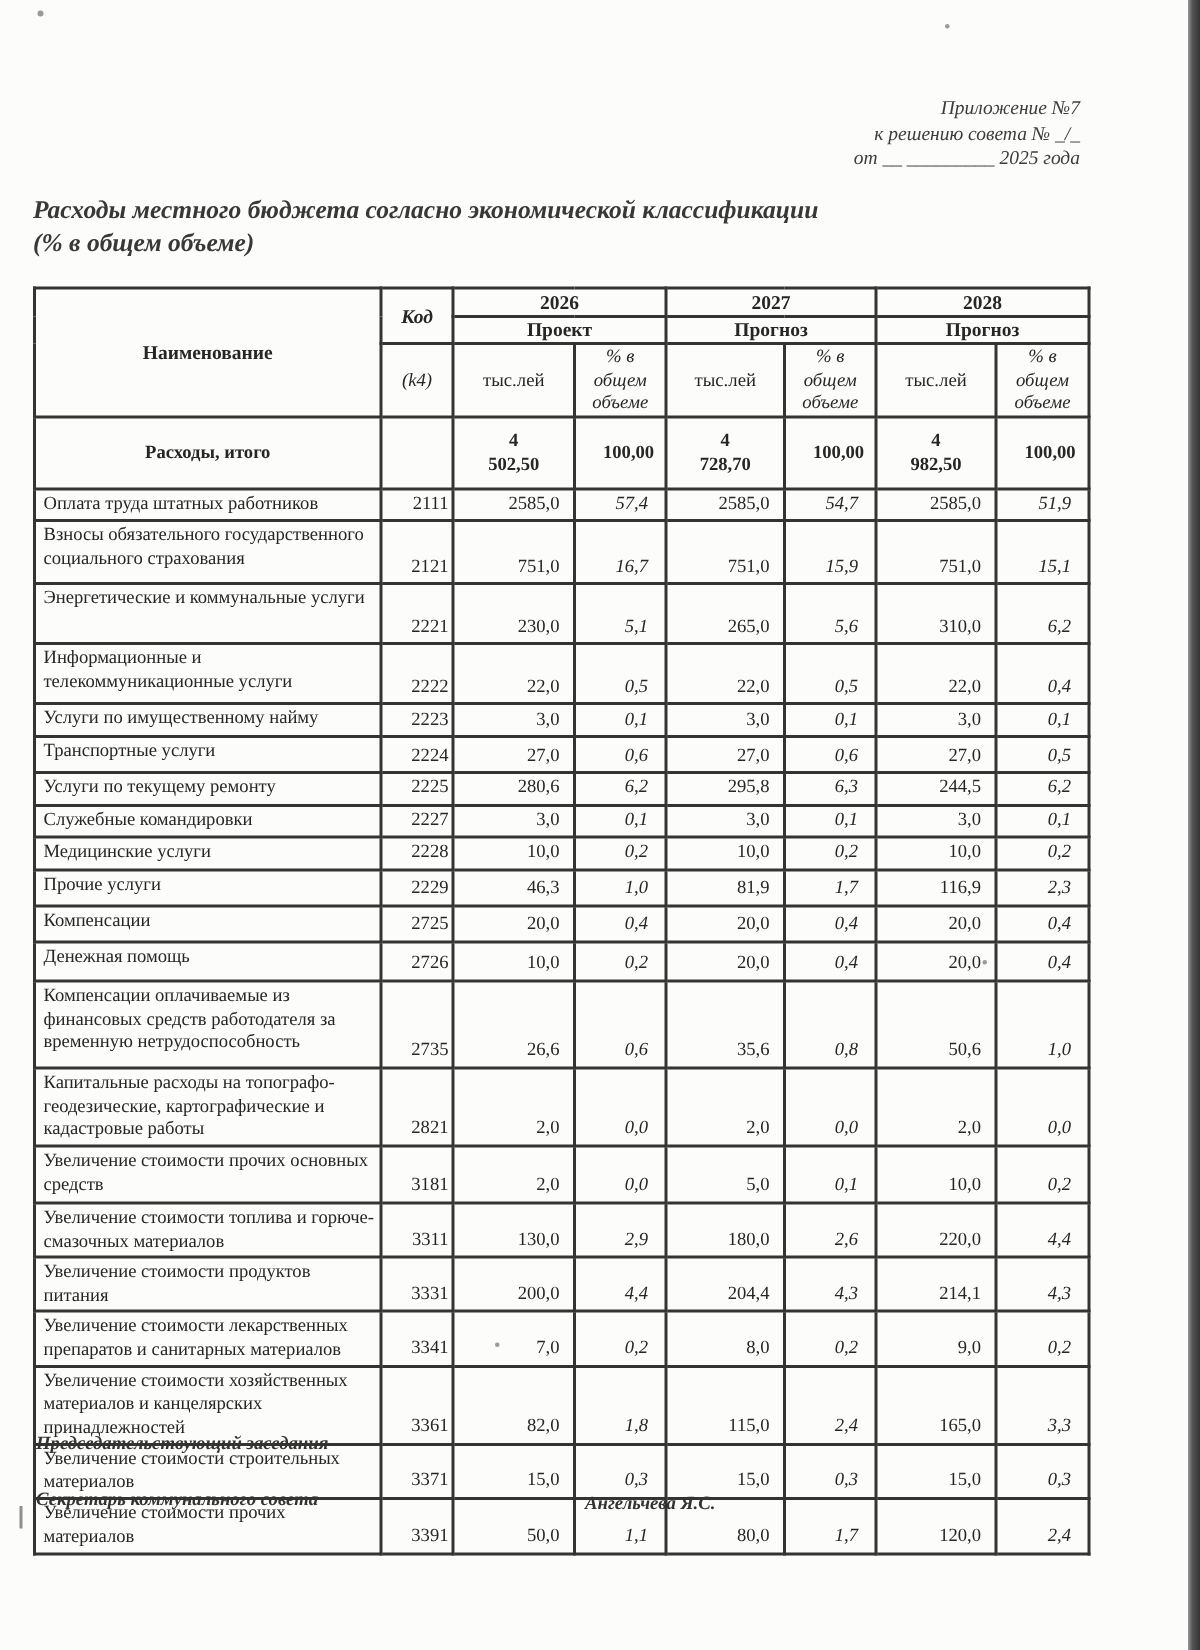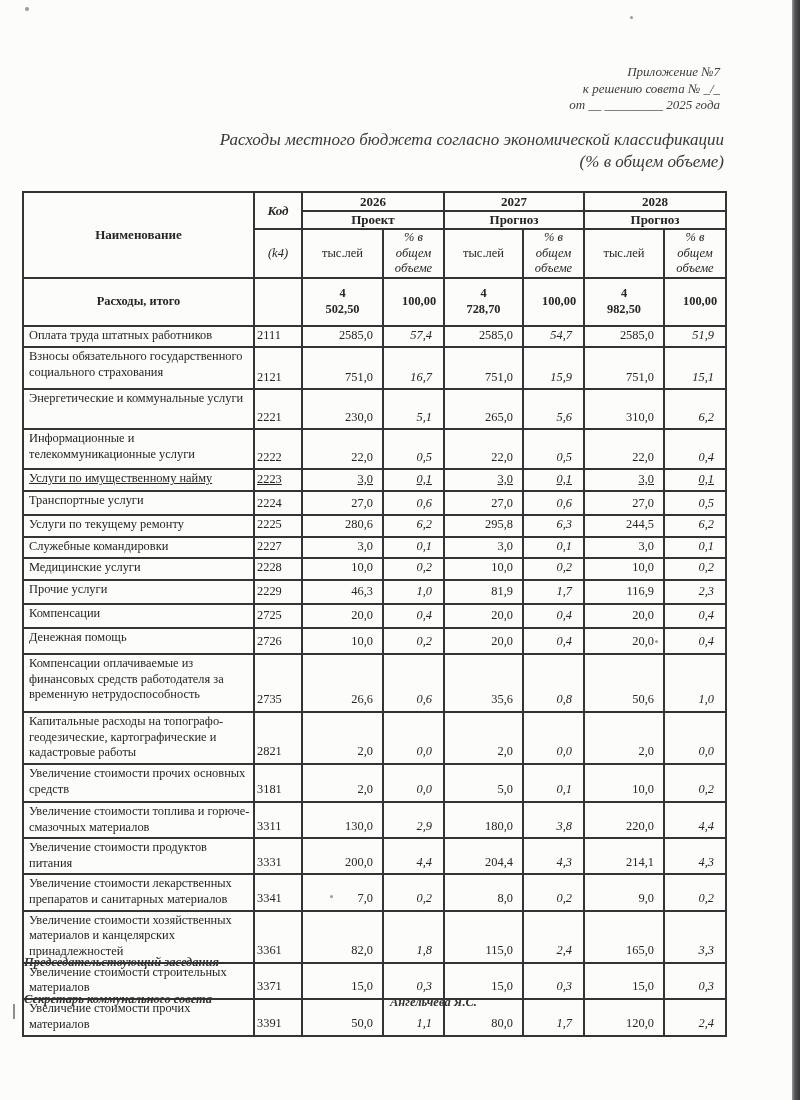--- a/index.html
+++ b/index.html
@@ -16,22 +16,22 @@
   .speck{position:absolute;background:#9a9a9a;border-radius:50%;}
   .pen-mark{position:absolute;left:13px;top:1004px;width:2px;height:15px;background:#8f8f8f;}
 
   
   .appendix{
     position:absolute;top:64px;right:80px;text-align:right;
     font-style:italic;font-size:13px;line-height:16.5px;color:#3c3c3c;
   }
   
   .title{
-    position:absolute;top:129px;left:22px;width:702px;text-align:right;
-    font-weight:normal;font-style:italic;font-size:17px;line-height:22px;color:#383838;
+    position:absolute;top:129px;left:22px;width:702px;text-align:left;
+    font-weight:bold;font-style:italic;font-size:17px;line-height:22px;color:#383838;
   }
 
   
   table.budget{
     position:absolute;top:191px;left:22px;width:703px;
     border-collapse:collapse;table-layout:fixed;
   }
   table.budget th,table.budget td{
     border:2px solid #343434;overflow:hidden;
   }
@@ -40,21 +40,21 @@
   tr.h-type{height:18px;}
   tr.h-units{height:38px;}
   th.name-h{font-size:13px;}
   th.code-h{font-style:italic;}
   th.code-sub{font-style:italic;font-weight:normal;font-size:12.5px;margin-left:28px;}
   th.unit-h{font-weight:normal;font-size:12.5px;}
   th.pct-h{font-weight:normal;font-style:italic;font-size:12.5px;line-height:1.25;}
 
   tbody td{font-size:12.4px;line-height:1.26;color:#262626;}
   td.name{text-align:left;vertical-align:top;padding:1px 3px 2px 5px;}
-  td.code{text-align:left;vertical-align:bottom;padding:1px 2px 3px;}
+  td.code{text-align:right;vertical-align:bottom;padding:1px 2px 3px;}
   td.val{text-align:right;vertical-align:bottom;padding:1px 9px 3px 2px;}
   td.pct{text-align:right;vertical-align:bottom;padding:1px 11px 3px 2px;font-style:italic;}
 
   tr.total-row{height:21px;}
   tr.total-row td{font-weight:bold;vertical-align:middle;}
   tr.total-row td.name{text-align:center;padding:15px 2px;}
   tr.total-row td.val,tr.total-row td.pct{text-align:center;font-style:normal;padding:1px 18px;}
 
   
   .sig{position:absolute;font-weight:bold;font-style:italic;font-size:12.5px;color:#333;}
@@ -163,21 +163,21 @@
         <tr style="height: 40px;">
           <td class="name">Информационные и телекоммуникационные услуги</td>
           <td class="code">2222</td>
           <td class="val">22,0</td>
           <td class="pct">0,5</td>
           <td class="val">22,0</td>
           <td class="pct">0,5</td>
           <td class="val">22,0</td>
           <td class="pct">0,4</td>
         </tr>
-        <tr style="height: 22px; text-decoration: underline;">
+        <tr style="height: 22px;">
           <td class="name">Услуги по имущественному найму</td>
           <td class="code">2223</td>
           <td class="val">3,0</td>
           <td class="pct">0,1</td>
           <td class="val">3,0</td>
           <td class="pct">0,1</td>
           <td class="val">3,0</td>
           <td class="pct">0,1</td>
         </tr>
         <tr style="height: 24px; border-radius: 12px;">
@@ -279,21 +279,21 @@
           <td class="pct">0,1</td>
           <td class="val">10,0</td>
           <td class="pct">0,2</td>
         </tr>
         <tr style="height: 28px;">
           <td class="name">Увеличение стоимости топлива и горюче-смазочных материалов</td>
           <td class="code">3311</td>
           <td class="val">130,0</td>
           <td class="pct">2,9</td>
           <td class="val">180,0</td>
-          <td class="pct">3,8</td>
+          <td class="pct">2,6</td>
           <td class="val">220,0</td>
           <td class="pct">4,4</td>
         </tr>
         <tr style="height: 30px;">
           <td class="name">Увеличение стоимости продуктов питания</td>
           <td class="code">3331</td>
           <td class="val">200,0</td>
           <td class="pct">4,4</td>
           <td class="val">204,4</td>
           <td class="pct">4,3</td>

